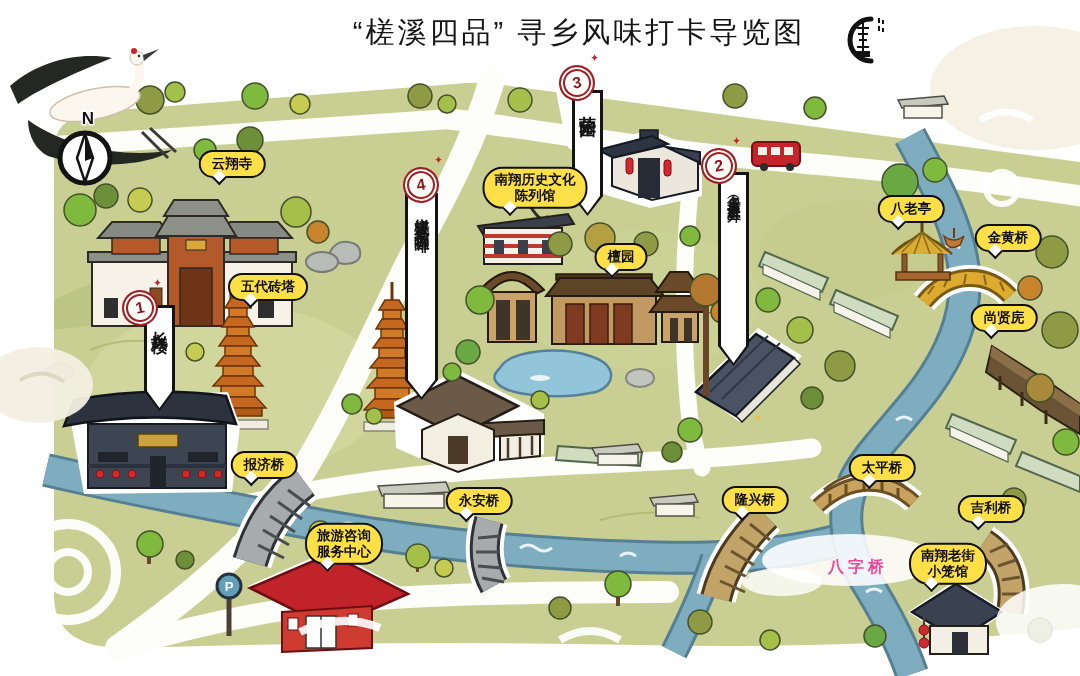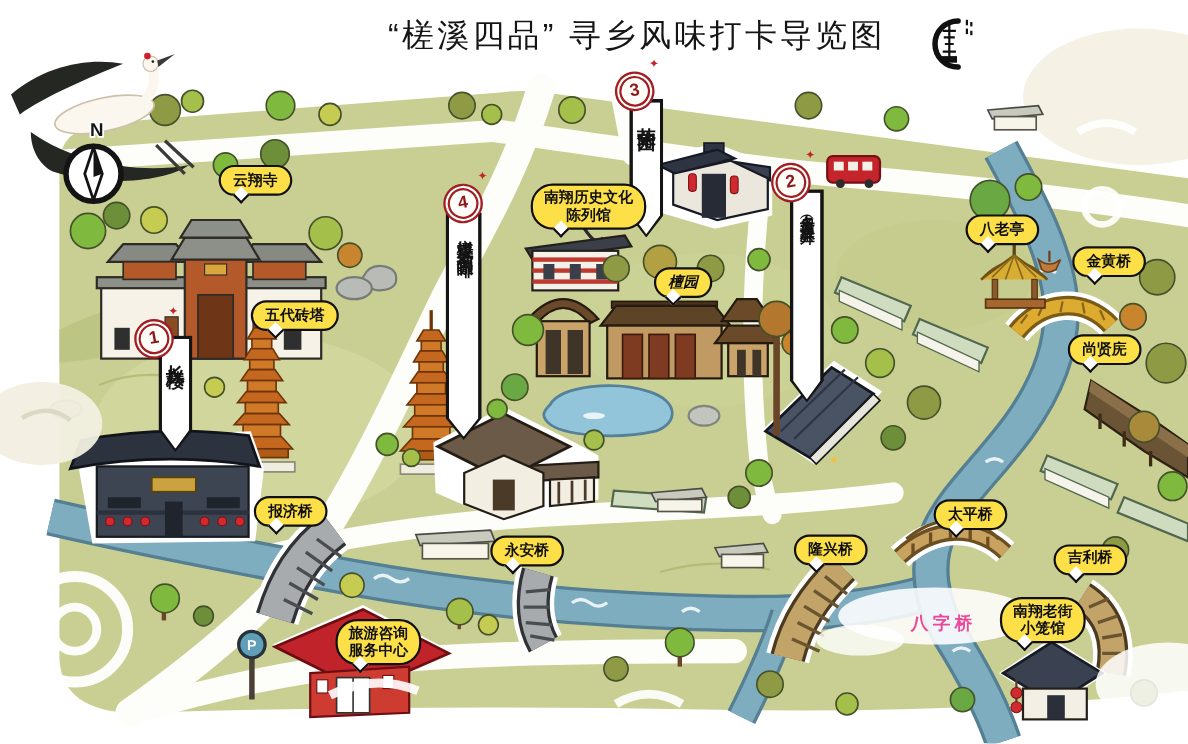--- a/index.html
+++ b/index.html
@@ -570,33 +570,33 @@
         <span style="font-size:15px;">槎溪双塔文创咖啡</span>
       </div>
 </div>
 
 <div class="bubble" style="left:232px;top:164px;"><span>云翔寺</span></div>
 <div class="bubble" style="left:268px;top:287px;"><span>五代砖塔</span></div>
 <div class="bubble two" style="left:535px;top:188px;">
   <span class="ln">南翔历史文化</span>
   <span class="ln">陈列馆</span>
 </div>
-<div class="bubble" style="left:621px;top:257px;font-style:italic;"><span>檀园</span></div>
+<div class="bubble" style="left:621px;top:257px;"><span>檀园</span></div>
 <div class="bubble" style="left:911px;top:209px;"><span>八老亭</span></div>
 <div class="bubble" style="left:1008px;top:238px;"><span>金黄桥</span></div>
 <div class="bubble" style="left:1004px;top:318px;"><span>尚贤庑</span></div>
 <div class="bubble" style="left:264px;top:465px;"><span>报济桥</span></div>
 <div class="bubble" style="left:479px;top:501px;"><span>永安桥</span></div>
 <div class="bubble" style="left:755px;top:500px;"><span>隆兴桥</span></div>
 <div class="bubble" style="left:882px;top:468px;"><span>太平桥</span></div>
 <div class="bubble" style="left:991px;top:509px;font-family:Liberation Mono, monospace;"><span>吉利桥</span></div>
 <div class="bubble two" style="left:948px;top:564px;">
   <span class="ln">南翔老街</span>
   <span class="ln">小笼馆</span>
 </div>
-<div class="bubble two" style="left:344px;top:584px;">
+<div class="bubble two" style="left:344px;top:544px;">
   <span class="ln">旅游咨询</span>
   <span class="ln">服务中心</span>
 </div>
 
 <div class="water-label" style="left:858px;top:567px;">八字桥</div>
 
 </div>
 
 </body></html>

